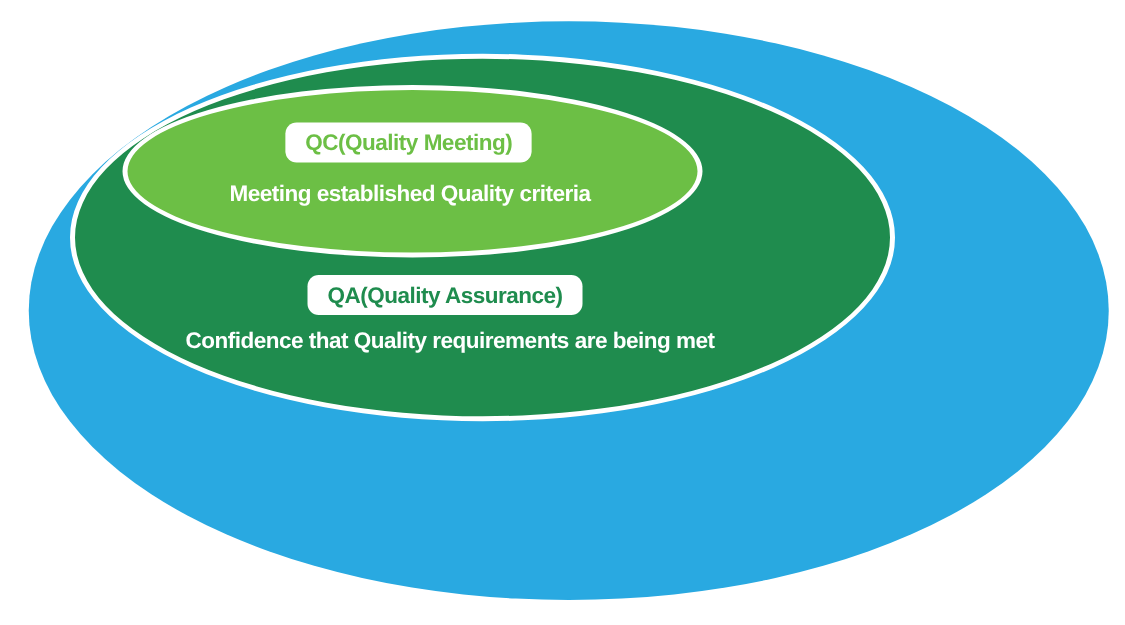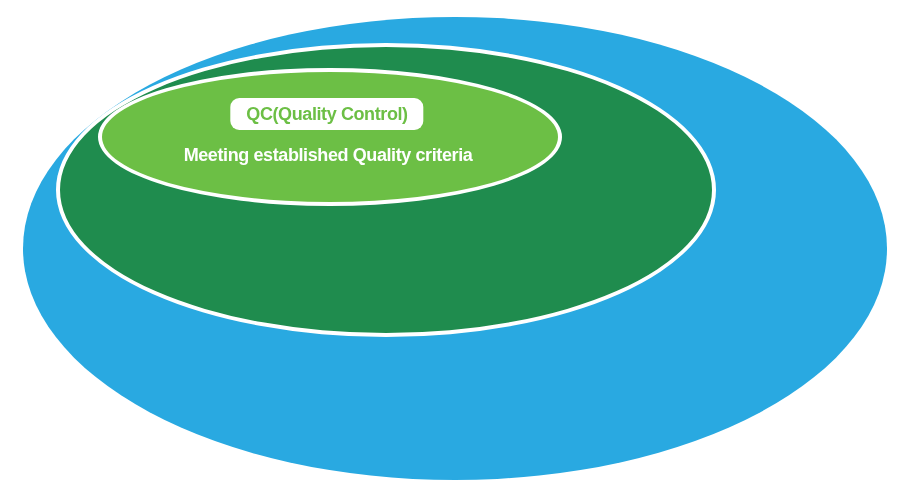--- a/index.html
+++ b/index.html
@@ -78,21 +78,23 @@
 <body>
 
 <div class="canvas">
 
   <div class="ellipse ellipse-qm" style="background-color: rgb(41, 169, 225);"></div>
 
   <div class="ellipse ellipse-qa" style="background-color: rgb(31, 140, 78);"></div>
 
   <div class="ellipse ellipse-qc" style="background-color: rgb(108, 191, 69);"></div>
 
-  <div class="pill pos-qc-pill" style="color: rgb(108, 191, 69);">QC(Quality Control)</div>
+  <div class="pill pos-qc-pill" style="color: rgb(108, 191, 69);">QC(Quality Meeting)</div>
 
   <div class="caption pos-qc-caption">Meeting established Quality criteria</div>
 
+  <div class="pill pos-qa-pill" style="color: rgb(31, 140, 78);">QA(Quality Assurance)</div>
 
+  <div class="caption pos-qa-caption">Confidence that Quality requirements are being met</div>
 
 
 
 </div>
 
 </body></html>

